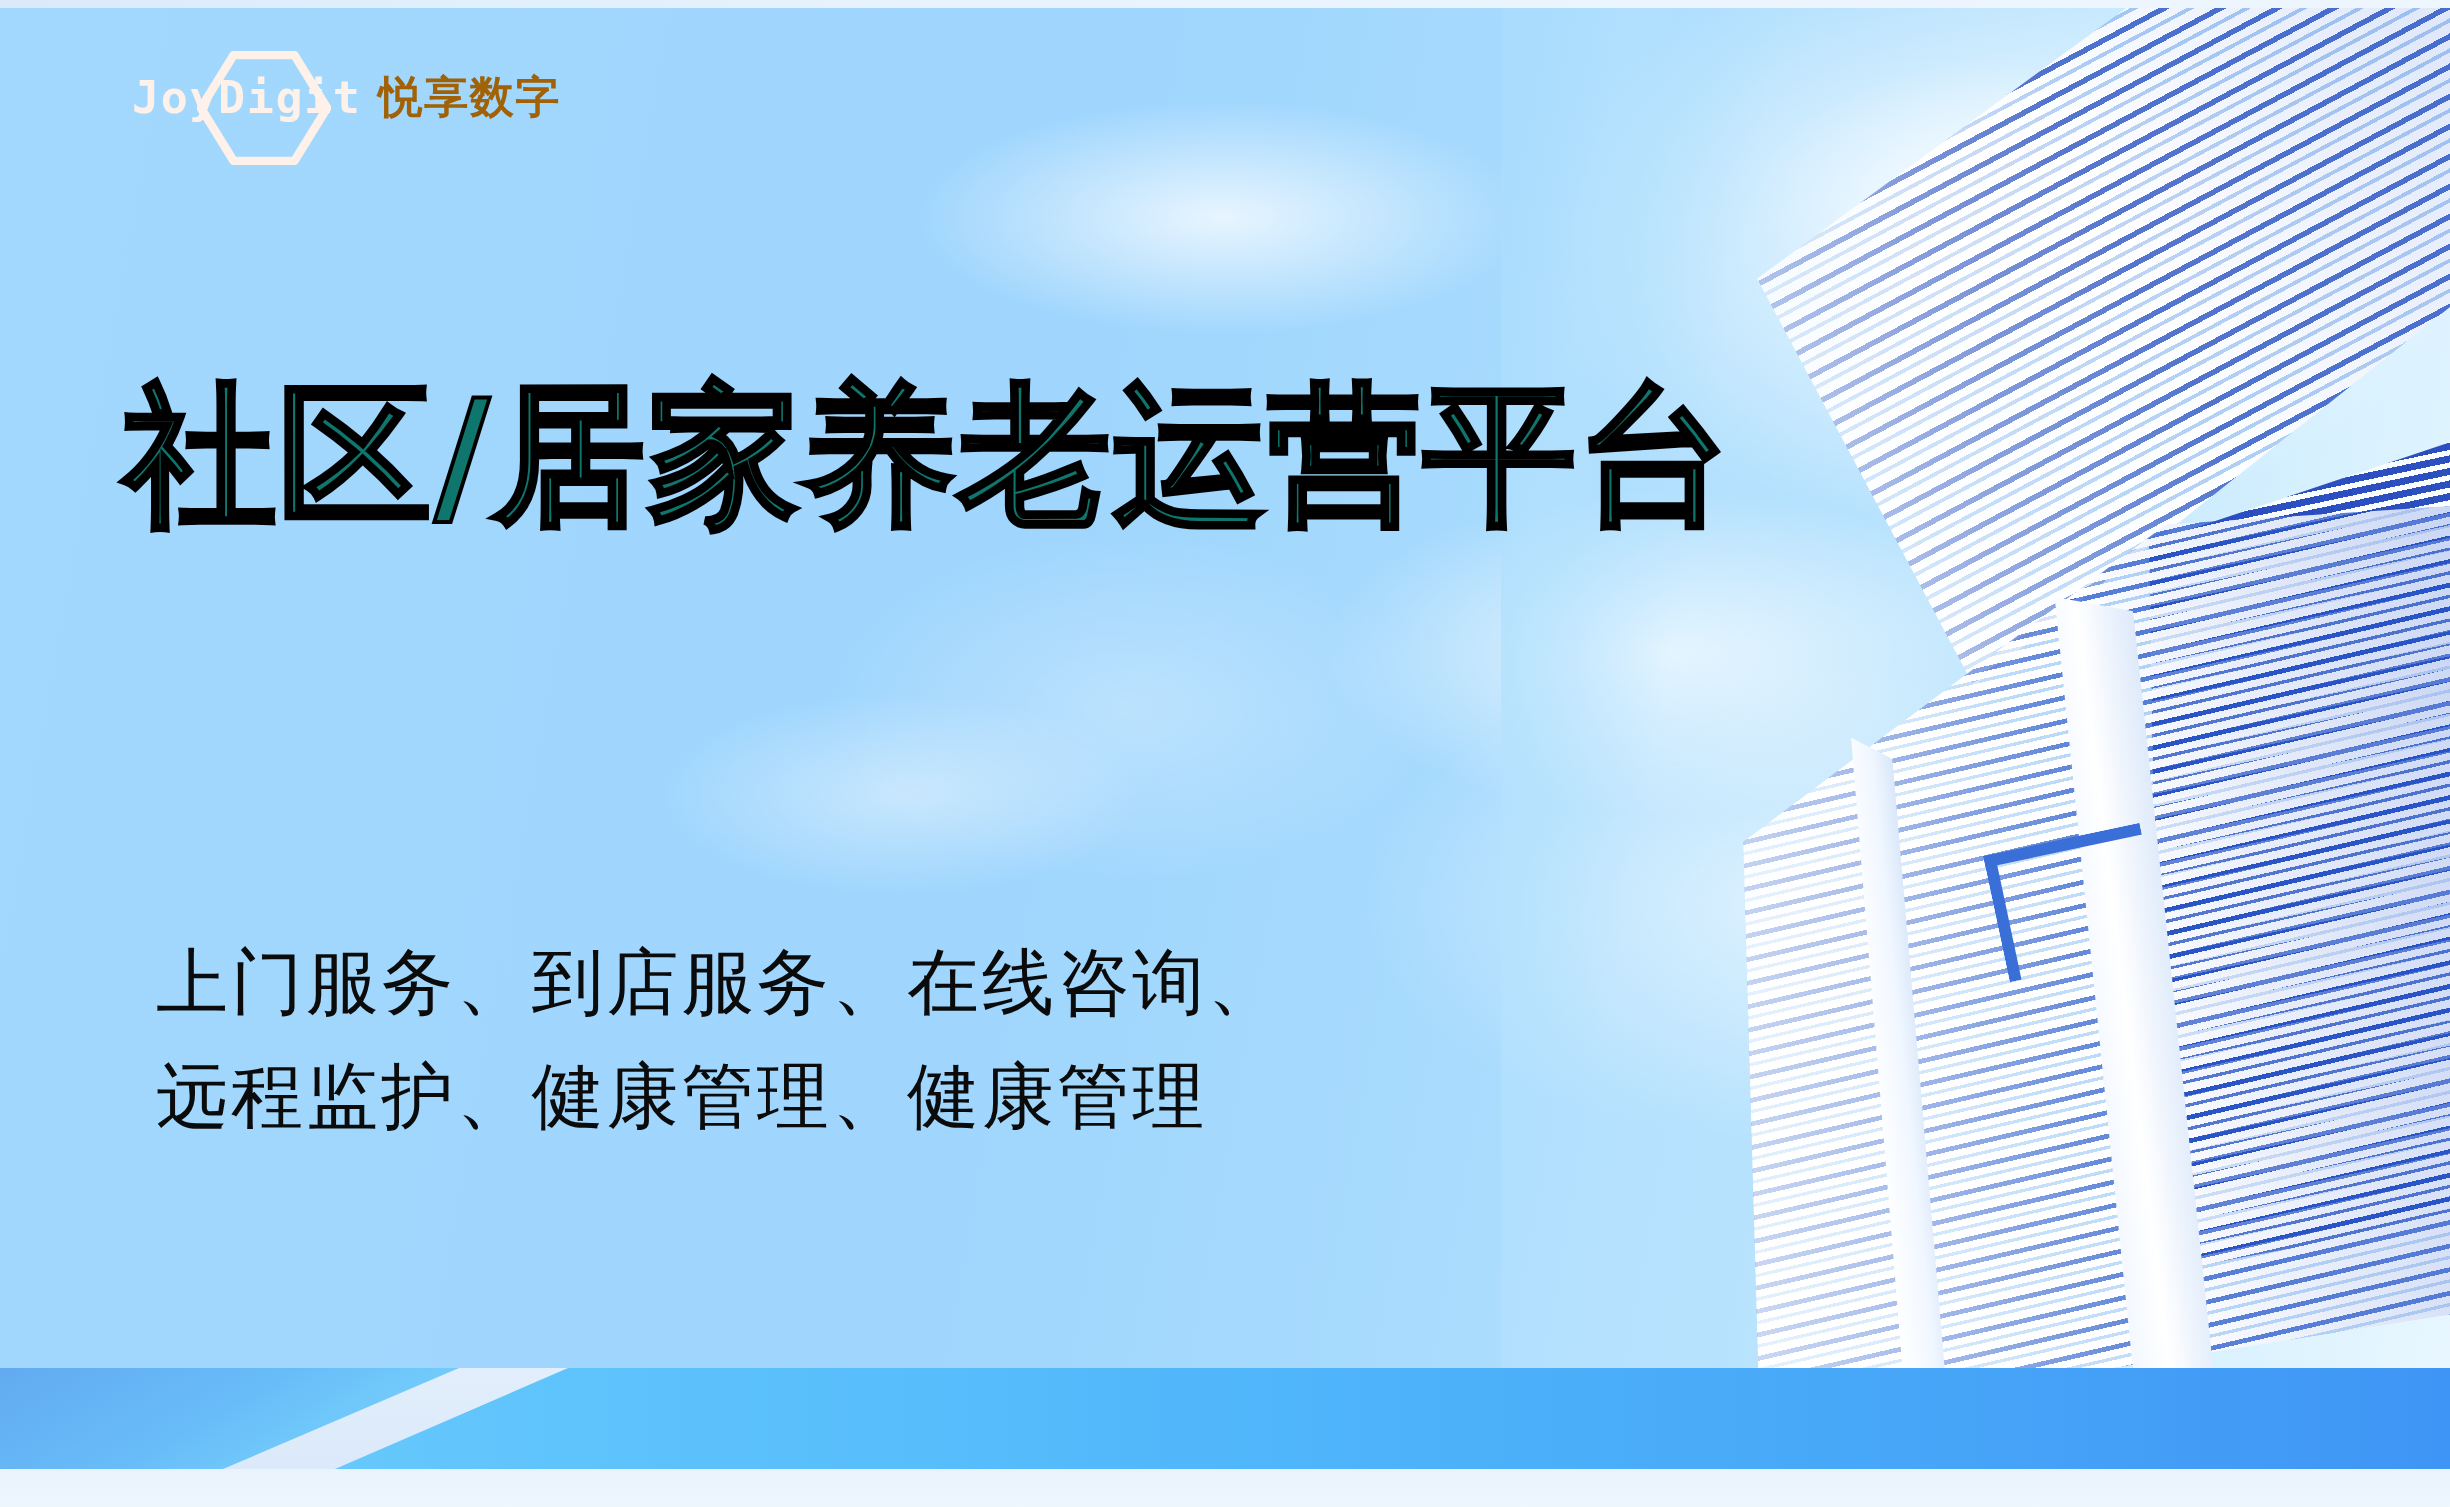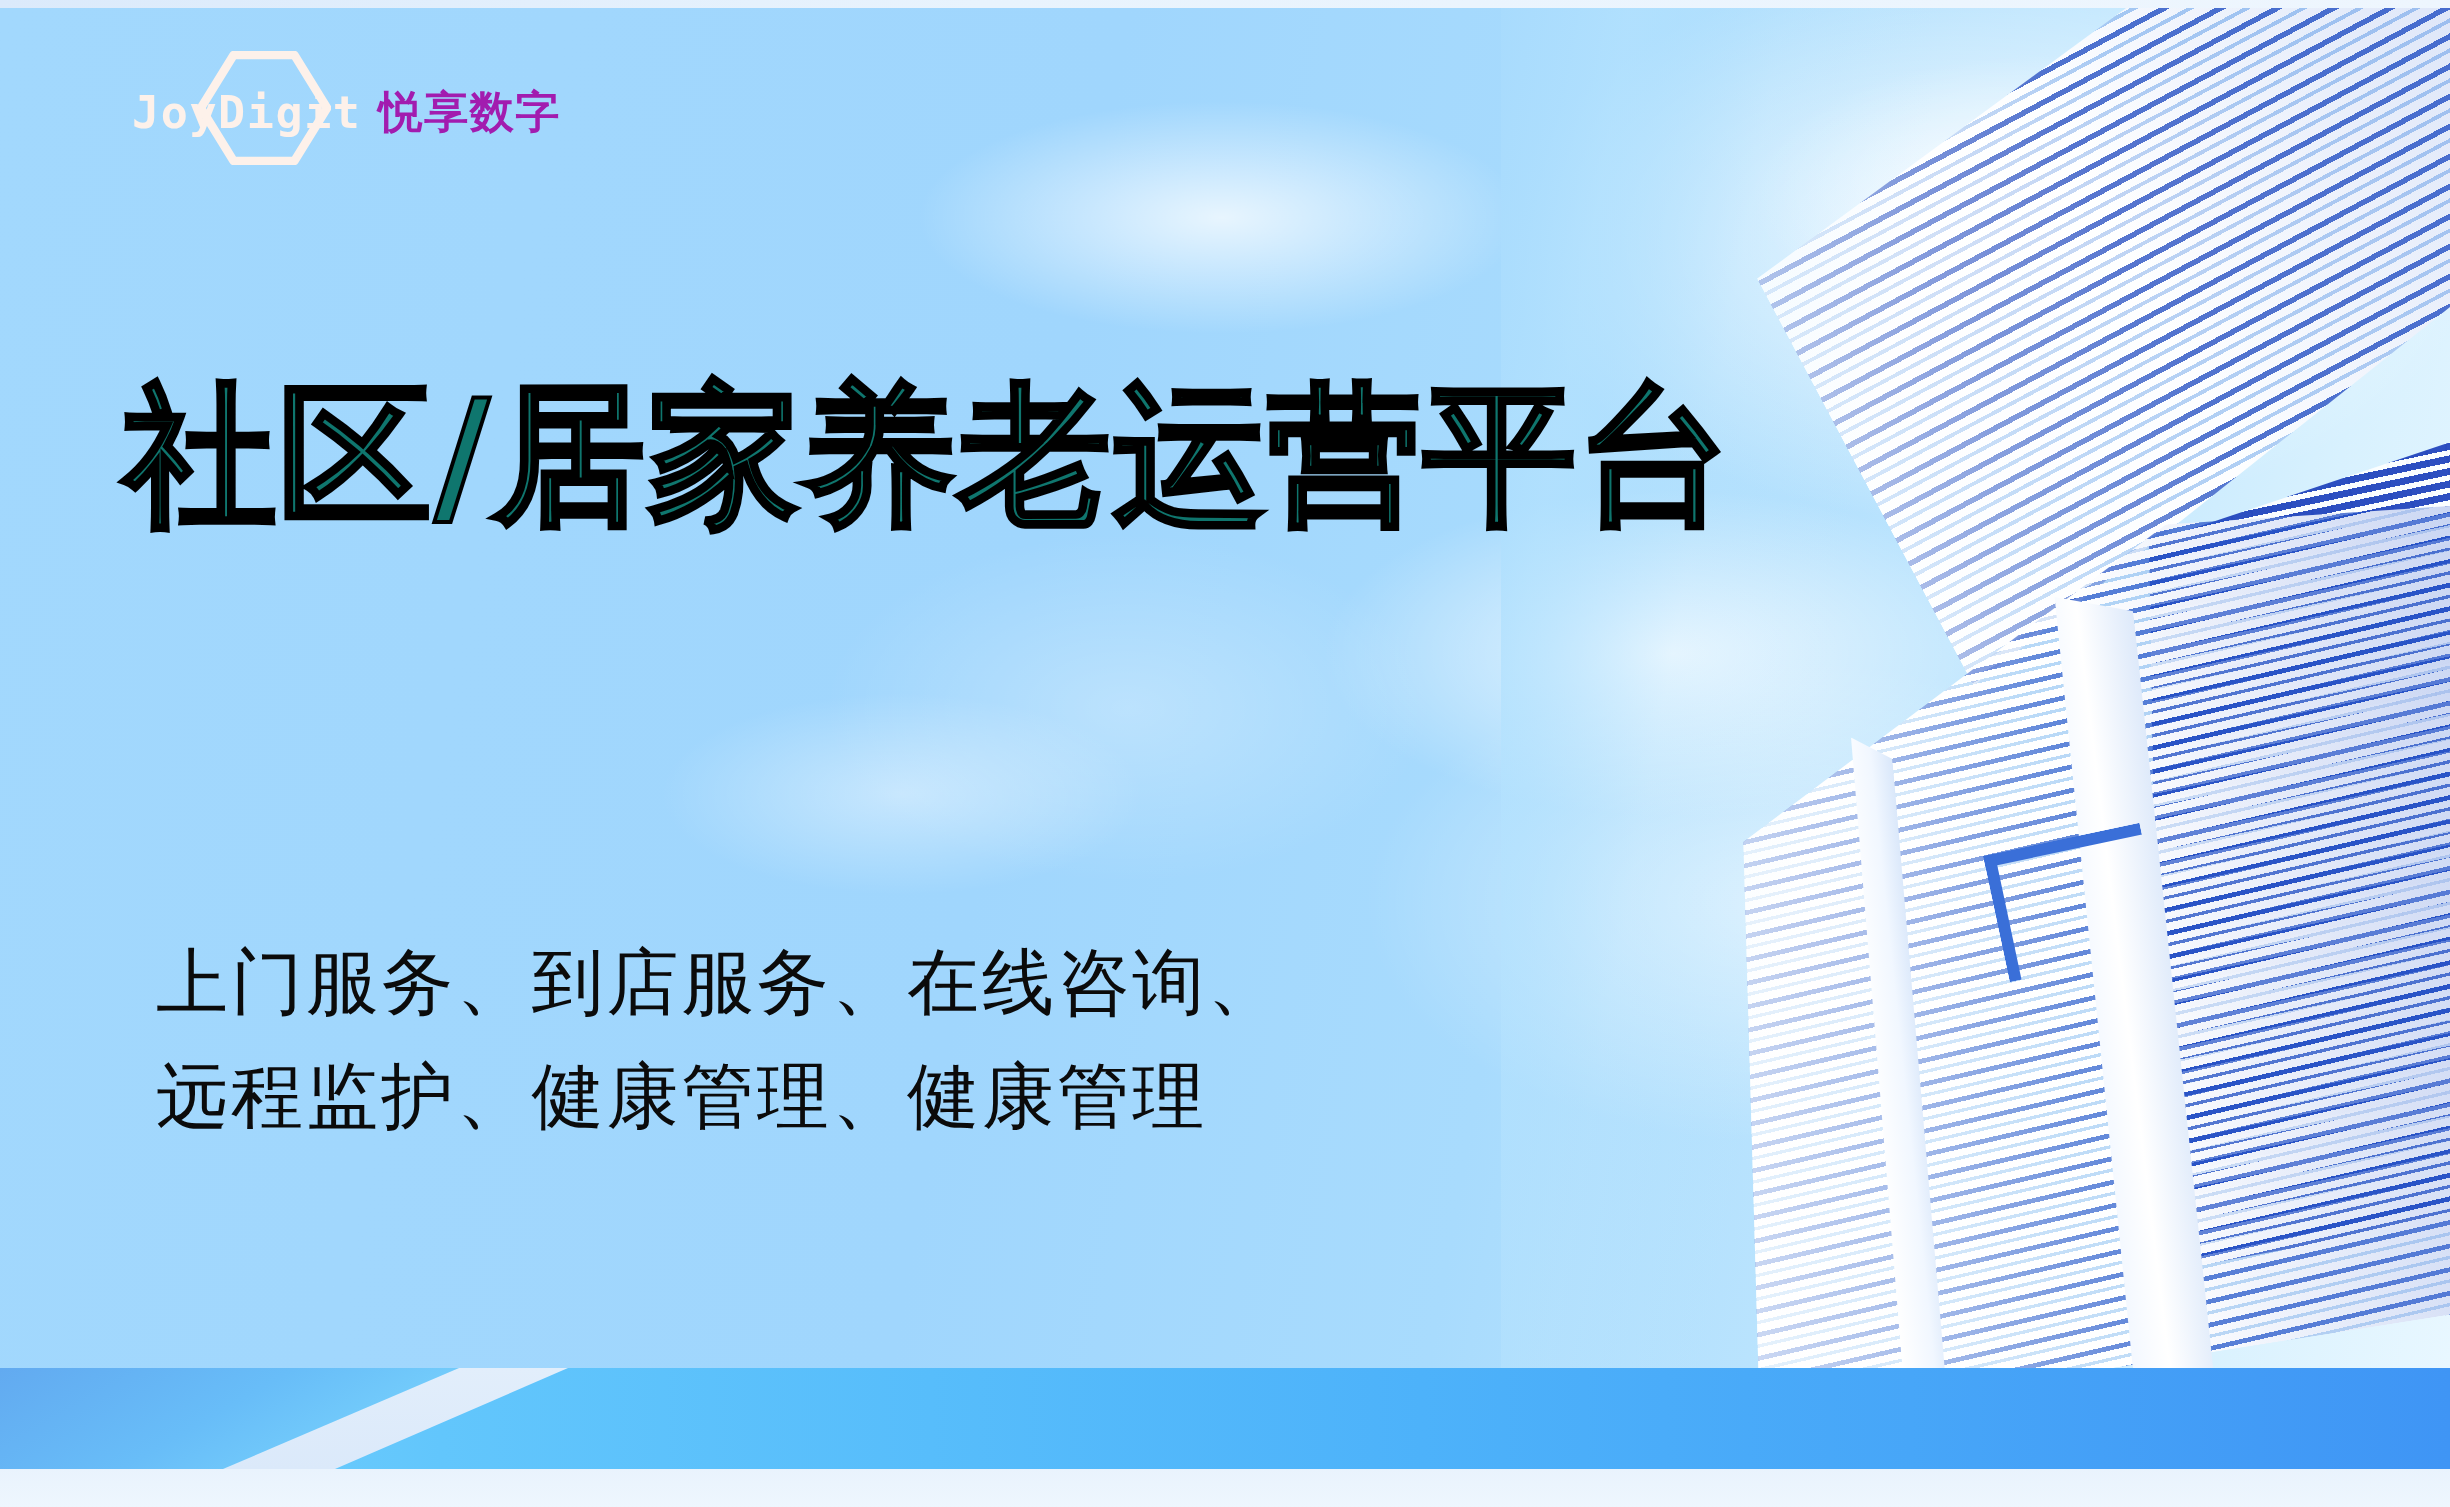--- a/index.html
+++ b/index.html
@@ -54,41 +54,41 @@
     left: 132px; top: 54px;
     width: 545px; height: 109px;
   }
   .logo-hex {
     position: absolute;
     left: 65px; top: -3.1px;
     width: 134px; height: 114px;
   }
   .logo-wordmark {
     position: absolute;
-    left: 0; top: 36px;
+    left: 0; top: 12px;
     width: 545px; height: 62px;
     display: flex;
-    align-items: flex-start;
+    align-items: center;
     gap: 17px;
   }
   .logo-latin {
     font-family: "DejaVu Sans Mono", "Liberation Mono", monospace;
     font-size: 45px;
     font-weight: 700;
     letter-spacing: 1.6px;
     color: #fdf1ea;
     line-height: 1;
     white-space: nowrap;
   }
   .logo-cn {
     font-family: "DejaVu Sans", "Liberation Sans", sans-serif;
     font-size: 44px;
     font-weight: 700;
     letter-spacing: 1.6px;
-    color: #a21caf;
+    color: #a16207;
     line-height: 1;
     white-space: nowrap;
   }
 
   
   .main-title {
     position: absolute;
     left: 124px; top: 269px;
     font-family: "DejaVu Sans", "Liberation Sans", sans-serif;
     font-size: 152px;

